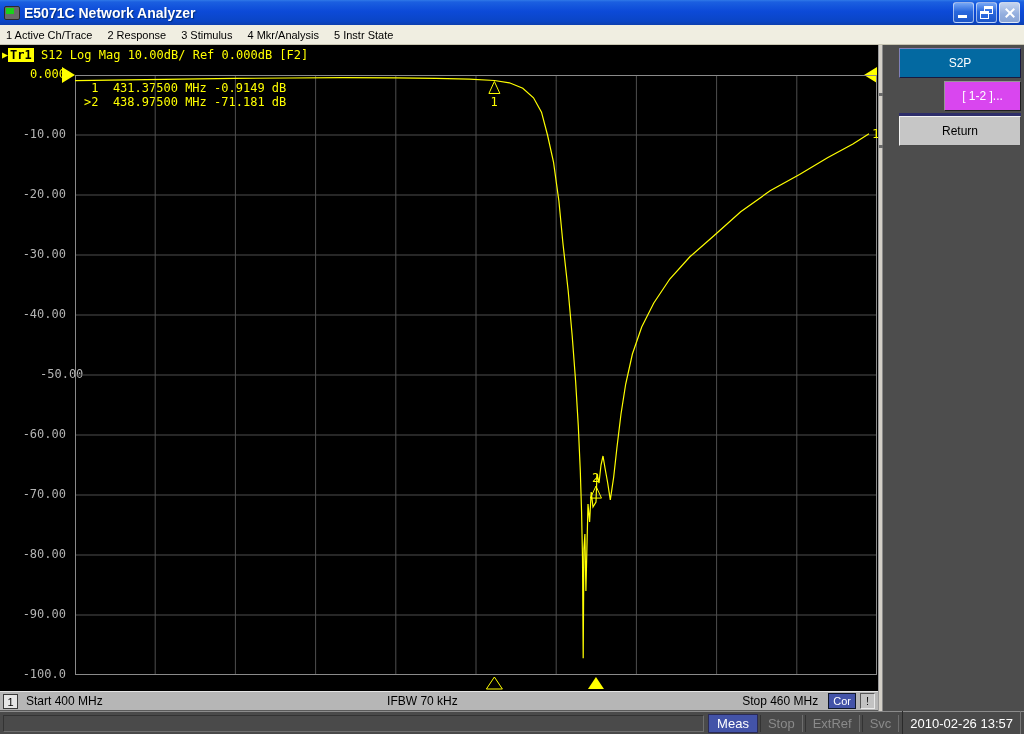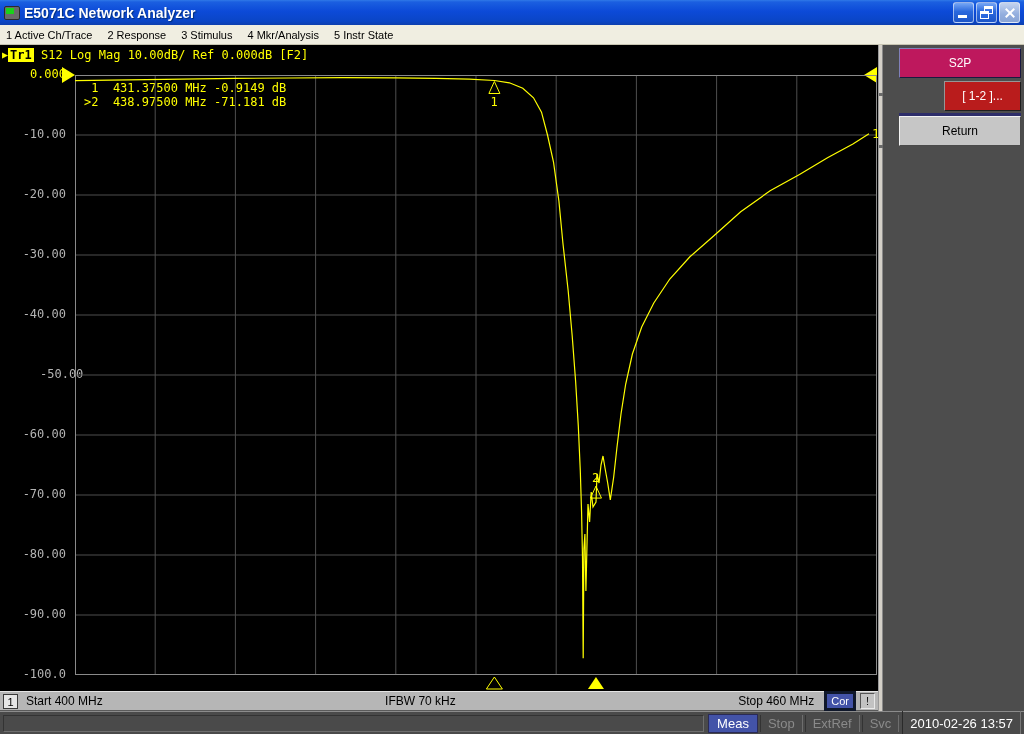--- a/index.html
+++ b/index.html
@@ -54,33 +54,33 @@
   .ref-tri.right { left:864px; top:22px; border-top:8px solid transparent; border-bottom:8px solid transparent; border-right:13px solid #ffff00; }
 
   
   .channelbar { height:20px; background:#b6b6b6; border-top:1px solid #e4e4e4; border-bottom:1px solid #5a5a5a;
     display:flex; align-items:center; font-size:12px; color:#000; position:relative; }
   .ch-num { width:15px; height:15px; margin-left:3px; background:#e6e6e6; border:1px solid #3a3a3a;
     font-size:11px; text-align:center; line-height:14px; }
   .ch-start { margin-left:8px; }
   .ch-spacer { flex:1; }
   .ch-cor { margin-left:10px; background:#4353a8; color:#fff; font-size:11px; padding:1px 4px;
-    border:3px solid #0f172a; }
+    border:1px solid #0f172a; }
   .ch-alert { margin:0 3px 0 4px; background:#c2c2c2; color:#111; font-size:11px; padding:1px 5px;
     border:1px solid #777; border-top-color:#555; border-left-color:#555; border-bottom-color:#e8e8e8; border-right-color:#e8e8e8; }
 
   
   .sidebar { width:146px; background:#4d4d4d; position:relative; border-left:1px solid #9a9a9a; }
   .sb-gutter { position:absolute; left:0; top:0; width:4px; height:100%; background:#d4d0c8; border-right:1px solid #8a8a8a; }
   .sb-tick { position:absolute; left:0; width:4px; height:3px; background:#6a6a6a; }
   .softkeys { position:absolute; left:20px; right:3px; top:3px; }
   .softkey { height:30px; margin-bottom:3px; display:flex; align-items:center; justify-content:center;
     font-size:12px; cursor:pointer; }
-  .softkey.header { background:#be185d; color:#fff; border:1px solid; border-color:#8080b8 #1a1a40 #1a1a40 #8080b8; }
-  .softkey.dark { background:#b91c1c; color:#fff; border:1px solid; border-color:#969696 #1e1e1e #1e1e1e #969696;margin-left:45px; }
+  .softkey.header { background:#0369a1; color:#fff; border:1px solid; border-color:#8080b8 #1a1a40 #1a1a40 #8080b8; }
+  .softkey.dark { background:#d946ef; color:#fff; border:1px solid; border-color:#969696 #1e1e1e #1e1e1e #969696;margin-left:45px; }
   .softkey.light { background:#c6c6c6; color:#000; border:1px solid; border-color:#f2f2f2 #4a4a4a #4a4a4a #f2f2f2;
     box-shadow:0 -3px 0 #2d2d6a; margin-top:5px; }
 
   
   .statusbar { height:23px; background:#4a4a4a; border-top:1px solid #8c8c8c; display:flex; align-items:center;
     font-size:13px; }
   .sb-left { flex:1; height:17px; margin:0 3px; border:1px solid #333; border-right-color:#6e6e6e; border-bottom-color:#6e6e6e; }
   .sb-seg { padding:1px 7px; margin:0 1px; color:#8a8a8a; border-left:1px solid #333; border-right:1px solid #6e6e6e; }
   .sb-seg.meas { background:#4353a8; color:#fff; border:1px solid #2a2a55; padding:1px 8px; }
   .sb-date { margin:0 3px 0 2px; padding:18px 7px; color:#fff; border:1px solid; border-color:#2a2a2a #787878 #787878 #2a2a2a; white-space:pre; }

